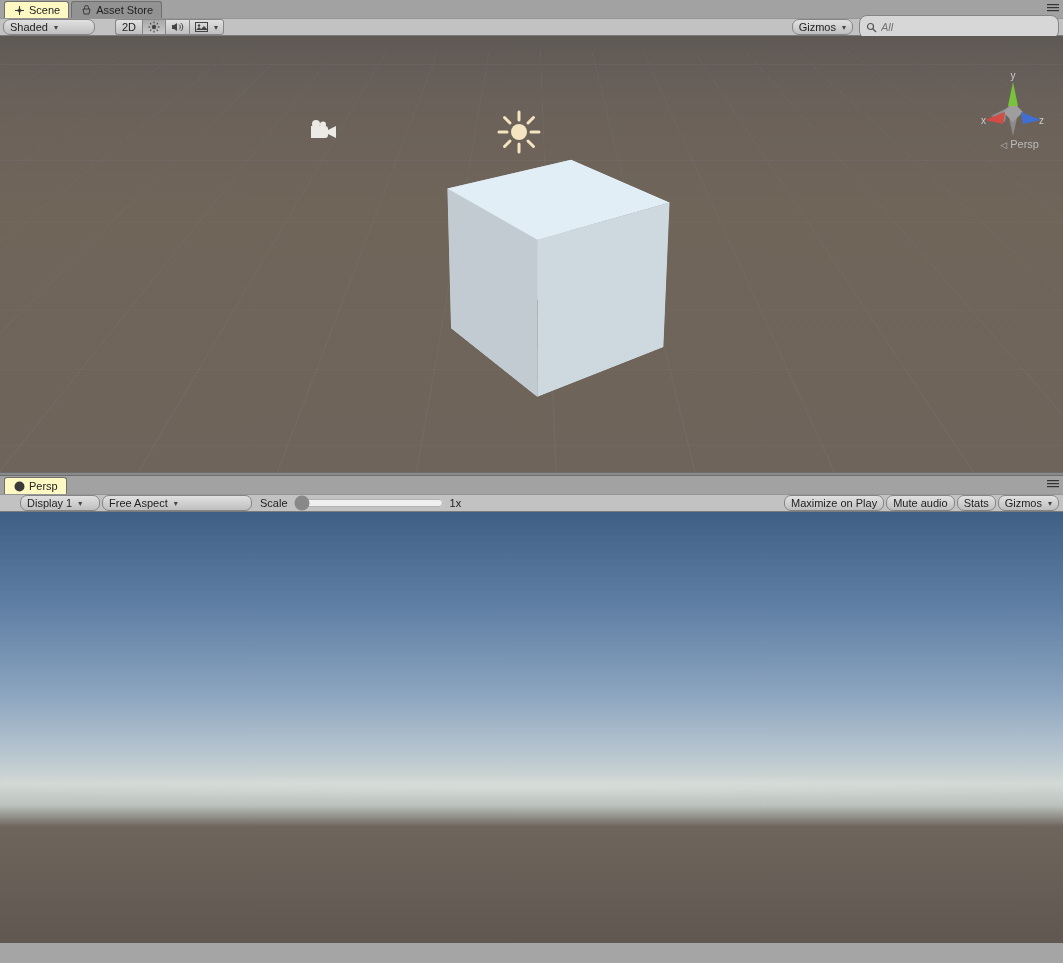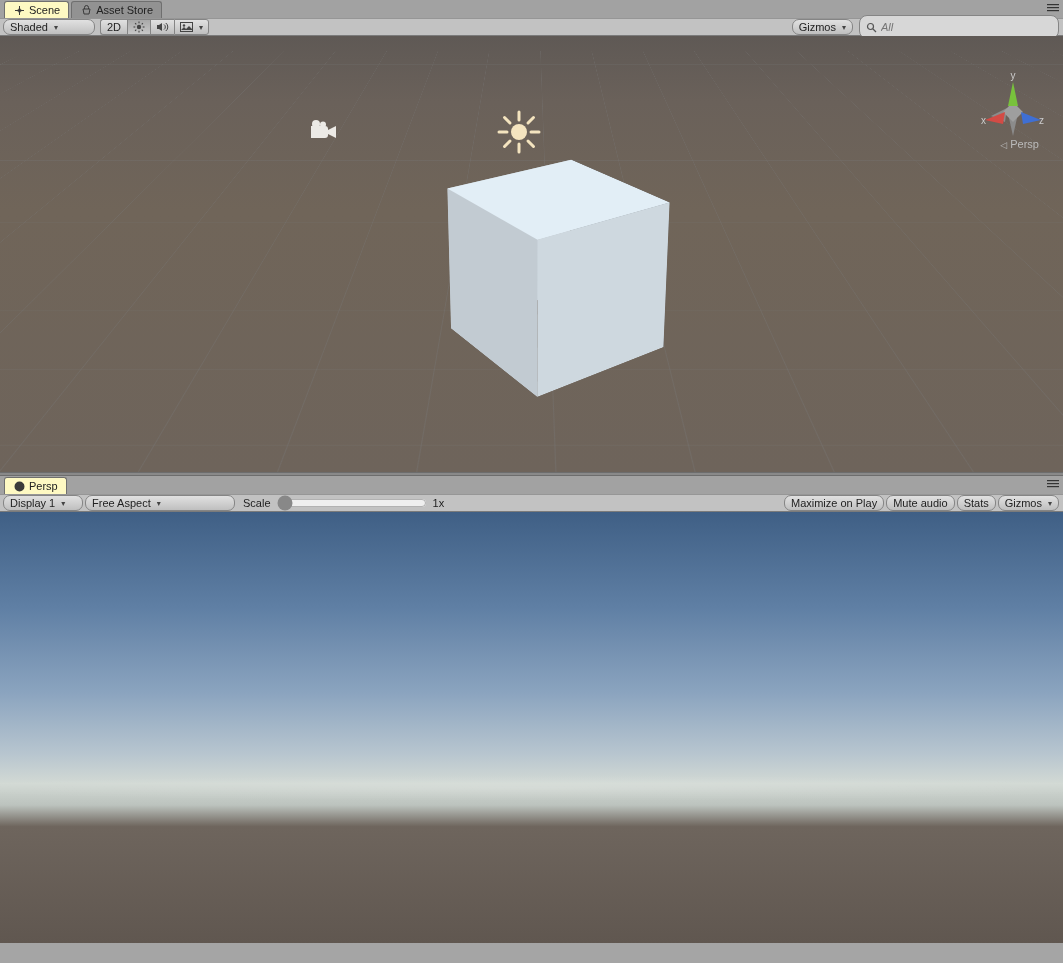--- a/index.html
+++ b/index.html
@@ -12,21 +12,21 @@
   .tab-row .menu-icon { position:absolute; right:4px; top:4px; color:#333; font-size:10px; }
   .tab { height: 17px; padding: 0 8px; font-size: 11px; color: #222; display: flex; align-items: center; gap: 4px; border: 1px solid #6f6f6f; border-bottom: none; border-top-left-radius: 3px; border-top-right-radius: 3px; background: #929292; margin-right: 2px; cursor: pointer; }
   .tab.active { background: #fef9c3; }
   .tab .tab-icon { width: 12px; display:flex; justify-content:center; }
 
   
   .toolbar { height: 18px; background: #c2c2c2; border-top: 1px solid #969696; border-bottom: 1px solid #7b7b7b; display:flex; align-items:center; font-size:11px; color:#222; position: relative; }
   .tb-btn { height:16px; border:1px solid #858585; background: linear-gradient(#e1e1e1,#bfbfbf); border-radius:7px; display:flex; align-items:center; justify-content:center; padding:0 6px; margin-right:2px; cursor:pointer; gap:3px; }
   .tb-btn.icon { padding: 0 5px; }
   .tb-btn.dd::after { content:"▾"; font-size:8px; margin-left:3px; color:#444; }
-  .tb-group { display:flex; margin-left:3px;align-items:flex-end; }
+  .tb-group { display:flex; margin-left:18px;align-items:flex-end; }
   .tb-group .tb-btn { border-radius:0; margin-right:0; border-right-width:0; }
   .tb-group .tb-btn:first-child { border-top-left-radius:3px; border-bottom-left-radius:3px; }
   .tb-group .tb-btn:last-child { border-top-right-radius:3px; border-bottom-right-radius:3px; border-right-width:1px; }
   .tb-btn.pressed { background: linear-gradient(#a9a9a9,#c7c7c7); }
   .spacer { flex:1; }
   .search { display:flex; align-items:center; height:24px; width:200px; background:#d7d7d7; border:1px solid #858585; border-radius:8px; padding:0 6px; gap:4px; }
   .search input { flex:1; border:none; outline:none; background:transparent; font-size:11px; color:#333; font-style:italic; }
 
   
   svg { display:block; }
@@ -235,21 +235,21 @@
     <span class="menu-icon">
       <svg width="12" height="8" viewBox="0 0 12 8">
           <rect y="0" width="12" height="1.2" fill="#333"></rect>
           <rect y="3" width="12" height="1.2" fill="#333"></rect>
           <rect y="6" width="12" height="1.2" fill="#333"></rect>
         </svg>
     </span>
   </div>
 
   <div class="toolbar">
-    <div class="tb-btn dd" style="margin-left:3px; width:80px; justify-content:flex-start;">
+    <div class="tb-btn dd" style="margin-left:20px; width:80px; justify-content:flex-start;">
       <span>Display 1</span>
     </div>
     <div class="tb-btn dd" style="width:150px; justify-content:flex-start;">
       <span>Free Aspect</span>
     </div>
     <span class="tb-label">Scale</span>
     <input class="slider" type="range" min="1" max="5" value="1" step="0.1" style="">
     <span class="tb-label">1x</span>
     <div class="spacer"></div>
     <div class="tb-btn">

